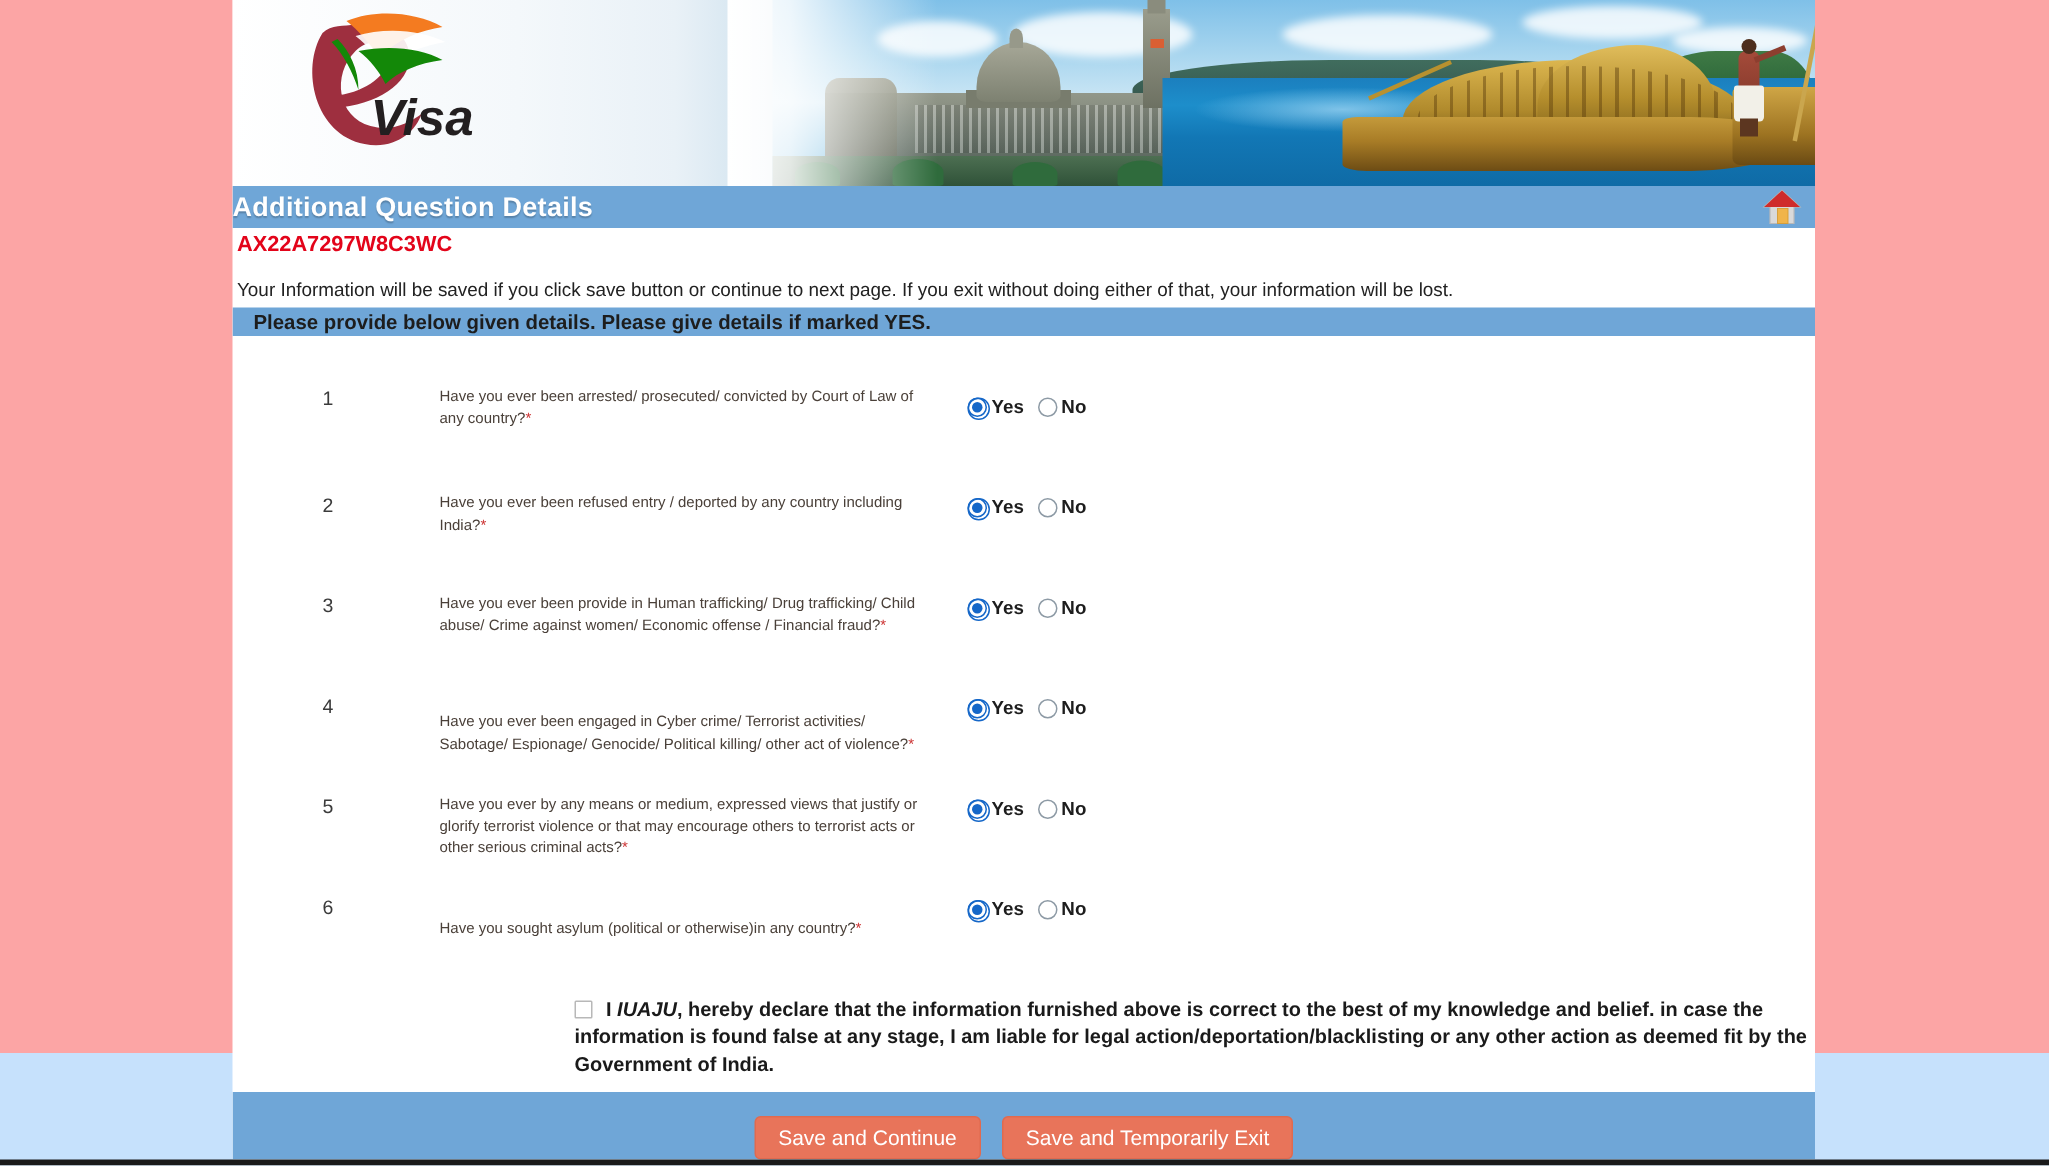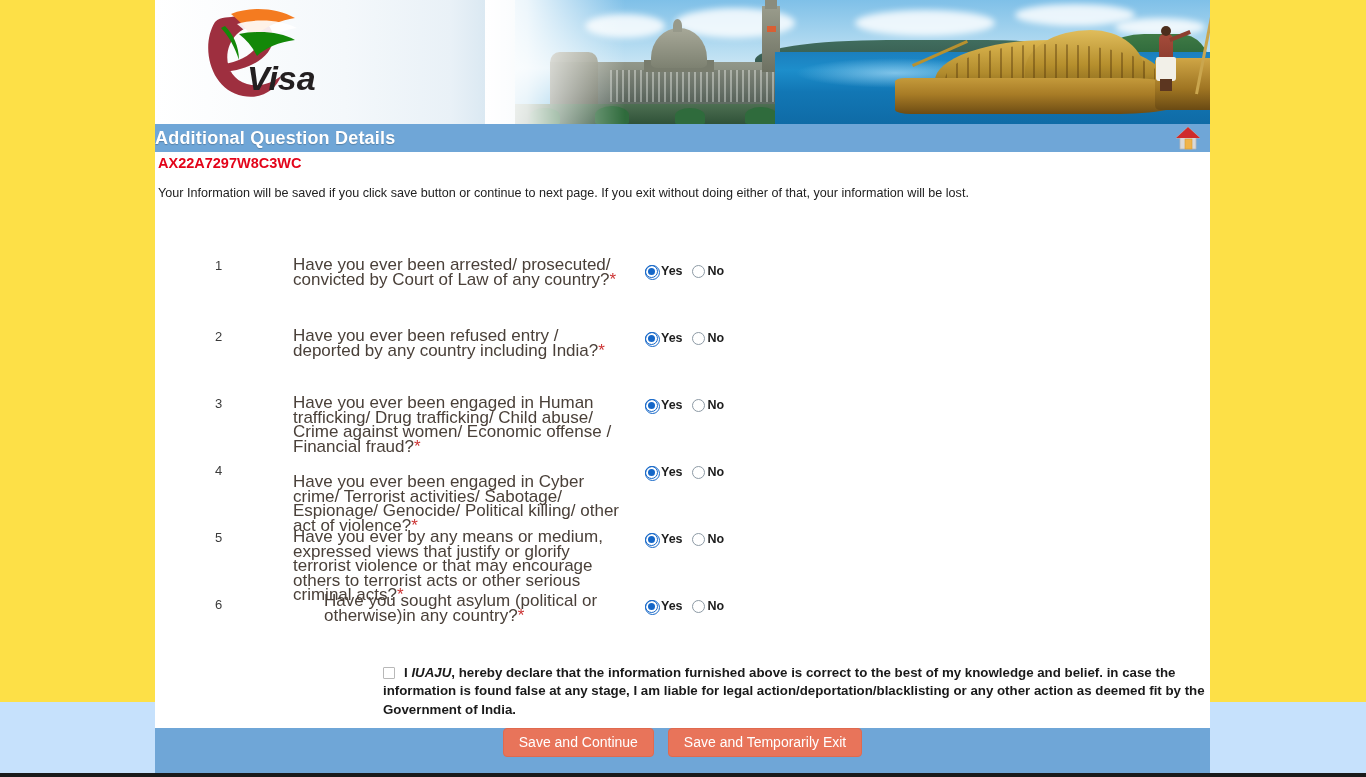--- a/index.html
+++ b/index.html
@@ -12,21 +12,21 @@
 
   body {
     background: #c6e1fc;
     font-family: "Liberation Sans", sans-serif;
   }
 
   #page {
     position: relative;
     width: 1366px;
     height: 702px;
-    background: #fde047;
+    background: #fca5a5;
   }
 
   
   #content {
     position: absolute;
     left: 155px;
     top: 0;
     width: 1055px;
     height: 773px;
     background: #ffffff;
@@ -317,21 +317,21 @@
     left: 60px;
     width: 22px;
     text-align: left;
     font-size: 13px;
     color: #3b3b3b;
   }
   .q-text {
     position: absolute;
     left: 138px;
     width: 330px;
-    font-size: 17px;
+    font-size: 10px;
     line-height: 14.6px;
     color: #4a4039;
   }
   .q-text .star { color: #cc3333; }
   .q-opts {
     position: absolute;
     left: 490px;
     display: flex;
     align-items: center;
     gap: 9px;
@@ -398,21 +398,21 @@
   }
   #decl-name { font-style: italic; }
 
   
   #footer {
     position: absolute;
     left: 0; top: 728px;
     width: 1055px; height: 45px;
     background: #6fa6d7;
     display: flex;
-    align-items: flex-start;
+    align-items: flex-end;
     justify-content: center;
     gap: 14px;
   }
   .btn {
     background: #e8745a;
     border: 1px solid #e06a4f;
     border-radius: 4px;
     color: #ffffff;
     font-size: 14px;
     font-family: "Liberation Sans", sans-serif;
@@ -500,20 +500,21 @@
         <rect x="11" y="14" width="7" height="10" fill="#f0b44a" stroke="#d59c33" stroke-width="0.6"></rect>
       </svg>
     </div>
 
     <div id="tempid-row">
       <span id="tempid-value">AX22A7297W8C3WC</span>
     </div>
 
     <div id="note-row">Your Information will be saved if you click save button or continue to next page. If you exit without doing either of that, your information will be lost.</div>
 
+    <div id="section-header">Please provide below given details. Please give details if marked YES.</div>
 
     <div id="questions">
         <div class="q-num" style="top: 34px;">1</div>
         <div class="q-text" style="top: 34px;"><span>Have you ever been arrested/ prosecuted/ convicted by Court of Law of any country?</span><span class="star">*</span></div>
         <div class="q-opts" style="top: 40px;">
           <label class="opt">
             <span class="radio checked"></span>
             <span>Yes</span>
           </label>
           <label class="opt">
@@ -527,21 +528,21 @@
           <label class="opt">
             <span class="radio checked"></span>
             <span>Yes</span>
           </label>
           <label class="opt">
             <span class="radio"></span>
             <span>No</span>
           </label>
         </div>
         <div class="q-num" style="top: 172px;">3</div>
-        <div class="q-text" style="top: 172px;"><span>Have you ever been engaged in Human trafficking/ Drug trafficking/ Child abuse/ Crime against women/ Economic offense / Financial fraud?</span><span class="star">*</span></div>
+        <div class="q-text" style="top: 172px;"><span>Have you ever been provide in Human trafficking/ Drug trafficking/ Child abuse/ Crime against women/ Economic offense / Financial fraud?</span><span class="star">*</span></div>
         <div class="q-opts" style="top: 174px;">
           <label class="opt">
             <span class="radio checked"></span>
             <span>Yes</span>
           </label>
           <label class="opt">
             <span class="radio"></span>
             <span>No</span>
           </label>
         </div>
@@ -563,21 +564,21 @@
           <label class="opt">
             <span class="radio checked"></span>
             <span>Yes</span>
           </label>
           <label class="opt">
             <span class="radio"></span>
             <span>No</span>
           </label>
         </div>
         <div class="q-num" style="top: 373px;">6</div>
-        <div class="q-text" style="top: 370px; margin-left: 31px;"><span>Have you sought asylum (political or otherwise)in any country?</span><span class="star">*</span></div>
+        <div class="q-text" style="top: 389px;"><span>Have you sought asylum (political or otherwise)in any country?</span><span class="star">*</span></div>
         <div class="q-opts" style="top: 375px;">
           <label class="opt">
             <span class="radio checked"></span>
             <span>Yes</span>
           </label>
           <label class="opt">
             <span class="radio"></span>
             <span>No</span>
           </label>
         </div>

